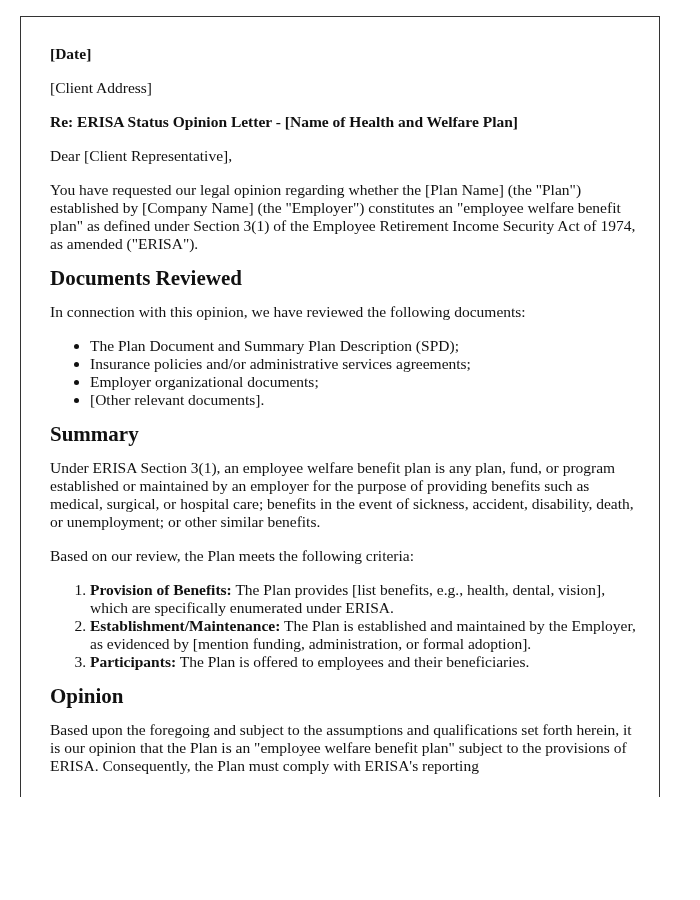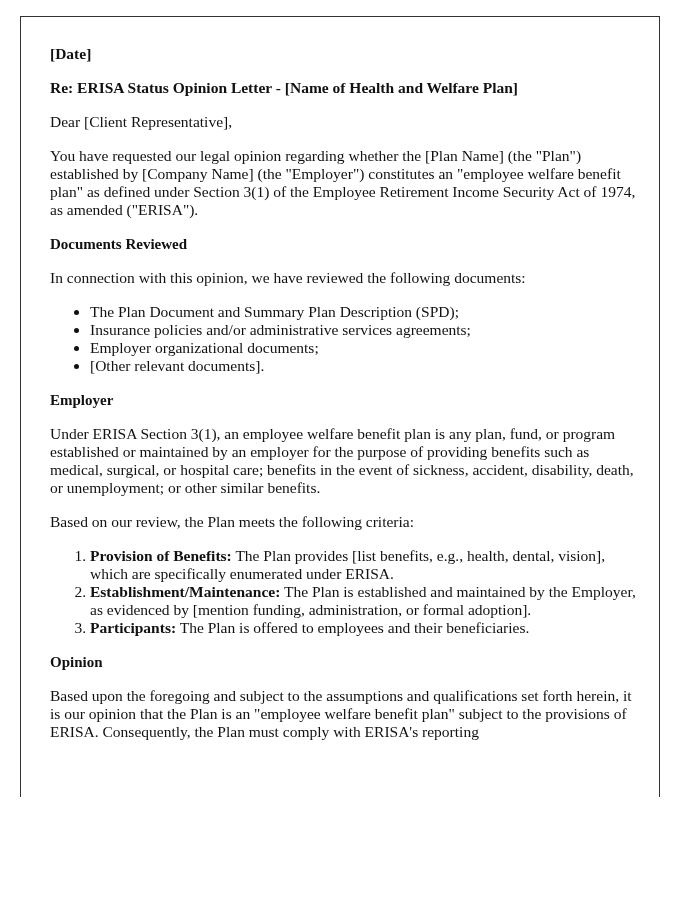--- a/index.html
+++ b/index.html
@@ -42,21 +42,21 @@
     .bold {
       font-weight: bold;
     }
     .address-block {
       margin: 0 0 16px 0;
     }
     .address-block div {
       display: block;
     }
     h3 {
-      font-size: 15px;
+      font-size: 21px;
       line-height: 18px;
       font-weight: bold;
       margin: 0 0 16px 0;
     }
     ul, ol {
       margin: 0 0 16px 0;
       padding-left: 40px;
     }
     ul li {
       list-style-type: disc;
@@ -70,40 +70,41 @@
   </style>
 </head>
 <body>
 
 <div class="page">
   <div class="content">
 
     <p class="bold">[Date]</p>
 
     <div class="address-block">
+      <div>[Client Address]</div>
     </div>
 
     <p class="bold">Re: ERISA Status Opinion Letter - [Name of Health and Welfare Plan]</p>
 
     <p>Dear [Client Representative],</p>
 
     <p>You have requested our legal opinion regarding whether the [Plan Name] (the "Plan") established by [Company Name] (the "Employer") constitutes an "employee welfare benefit plan" as defined under Section 3(1) of the Employee Retirement Income Security Act of 1974, as amended ("ERISA").</p>
 
     <h3>Documents Reviewed</h3>
 
     <p>In connection with this opinion, we have reviewed the following documents:</p>
 
     <ul>
       <li>The Plan Document and Summary Plan Description (SPD);</li>
       <li>Insurance policies and/or administrative services agreements;</li>
       <li>Employer organizational documents;</li>
       <li>[Other relevant documents].</li>
     </ul>
 
-    <h3>Employer</h3>
+    <h3>Summary</h3>
 
     <p>Under ERISA Section 3(1), an employee welfare benefit plan is any plan, fund, or program established or maintained by an employer for the purpose of providing benefits such as medical, surgical, or hospital care; benefits in the event of sickness, accident, disability, death, or unemployment; or other similar benefits.</p>
 
     <p>Based on our review, the Plan meets the following criteria:</p>
 
     <ol>
       <li><span class="bold">Provision of Benefits:</span><span> The Plan provides [list benefits, e.g., health, dental, vision], which are specifically enumerated under ERISA.</span></li>
       <li><span class="bold">Establishment/Maintenance:</span><span> The Plan is established and maintained by the Employer, as evidenced by [mention funding, administration, or formal adoption].</span></li>
       <li><span class="bold">Participants:</span><span> The Plan is offered to employees and their beneficiaries.</span></li>
     </ol>

